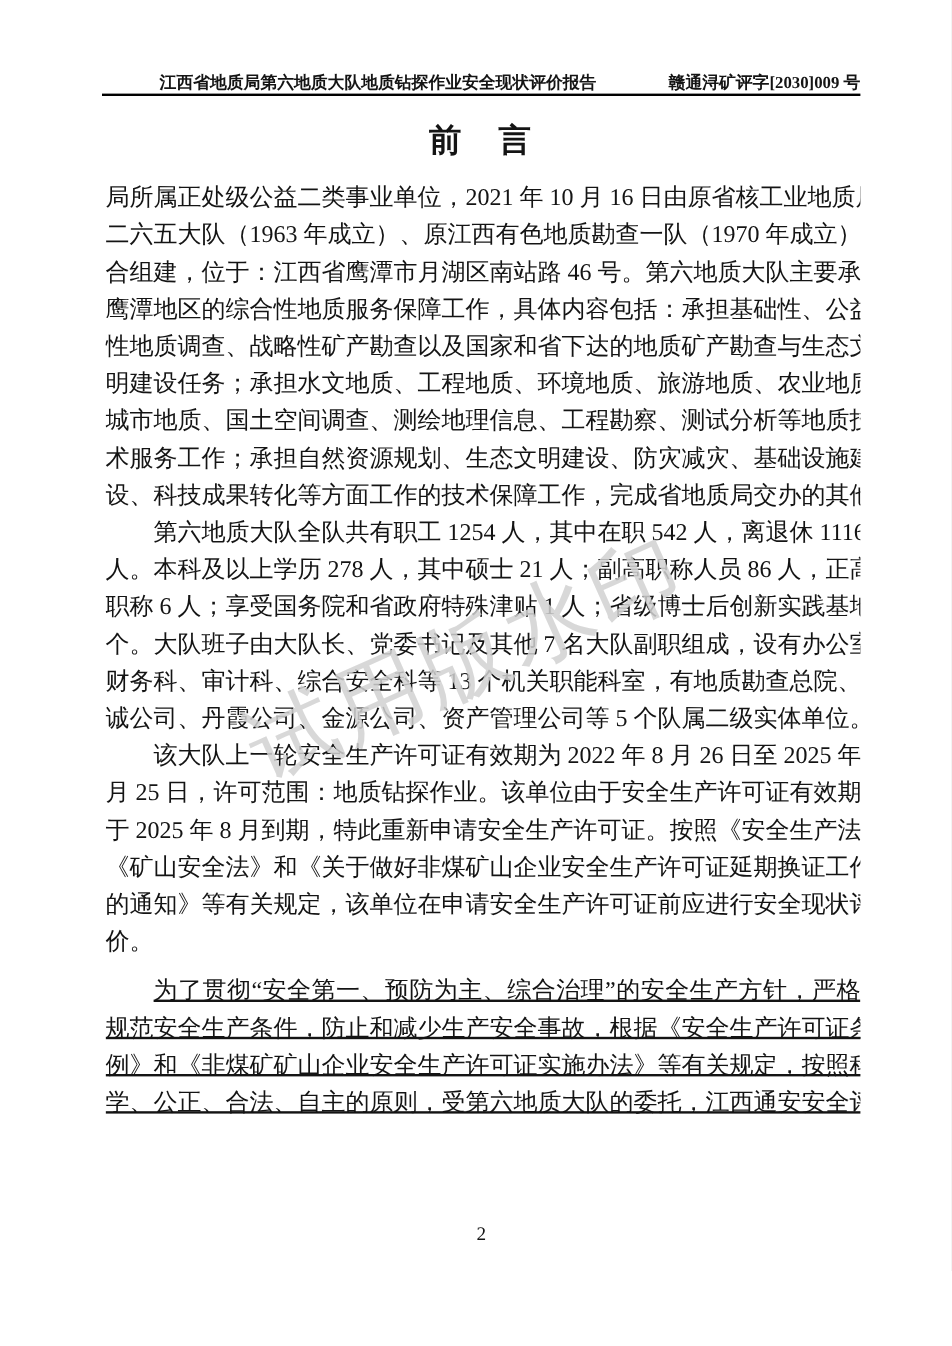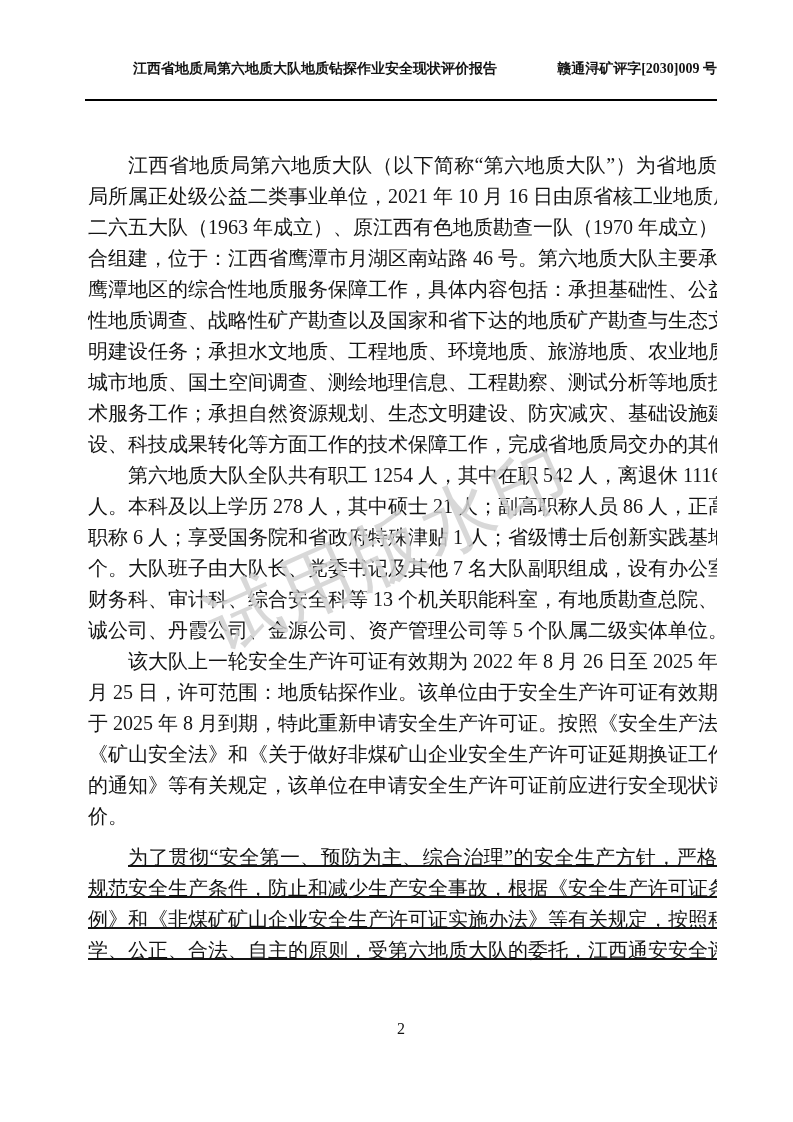--- a/index.html
+++ b/index.html
@@ -10,21 +10,21 @@
     background:#ffffff;
     overflow:hidden;
     font-family:"Liberation Serif","DejaVu Serif",serif;
     color:#141414;
   }
   
   .header{
     position:absolute;left:85px;right:76px;top:60px;
     display:flex;justify-content:space-between;align-items:flex-end;
     border-bottom:2px solid #000;
-    padding-bottom:21px;
+    padding-bottom:0;
     font-size:14px;font-weight:700;
     white-space:nowrap;
     gap:16px;
   }
   .header .left{padding-left:48px;}
   
   .doc-title{
     position:absolute;left:85px;right:76px;top:99px;
     text-align:center;
     font-family:"Liberation Sans","DejaVu Sans",sans-serif;
@@ -64,24 +64,24 @@
 </head>
 <body>
 
 <div class="page">
 
   <div class="header">
     <span class="left">江西省地质局第六地质大队地质钻探作业安全现状评价报告</span>
     <span class="right">赣通浔矿评字[2030]009 号</span>
   </div>
 
+  <div class="doc-title">前　言</div>
 
   <div class="body">
       <div class="para">
-        <div class="line first">江西省地质局第六地质大队（以下简称“第六地质大队”）为省地质</div>
         <div class="line">局所属正处级公益二类事业单位，2021 年 10 月 16 日由原省核工业地质局</div>
         <div class="line">二六五大队（1963 年成立）、原江西有色地质勘查一队（1970 年成立）整</div>
         <div class="line">合组建，位于：江西省鹰潭市月湖区南站路 46 号。第六地质大队主要承担</div>
         <div class="line">鹰潭地区的综合性地质服务保障工作，具体内容包括：承担基础性、公益</div>
         <div class="line">性地质调查、战略性矿产勘查以及国家和省下达的地质矿产勘查与生态文</div>
         <div class="line">明建设任务；承担水文地质、工程地质、环境地质、旅游地质、农业地质、</div>
         <div class="line">城市地质、国土空间调查、测绘地理信息、工程勘察、测试分析等地质技</div>
         <div class="line">术服务工作；承担自然资源规划、生态文明建设、防灾减灾、基础设施建</div>
         <div class="line">设、科技成果转化等方面工作的技术保障工作，完成省地质局交办的其他</div>
       </div>

